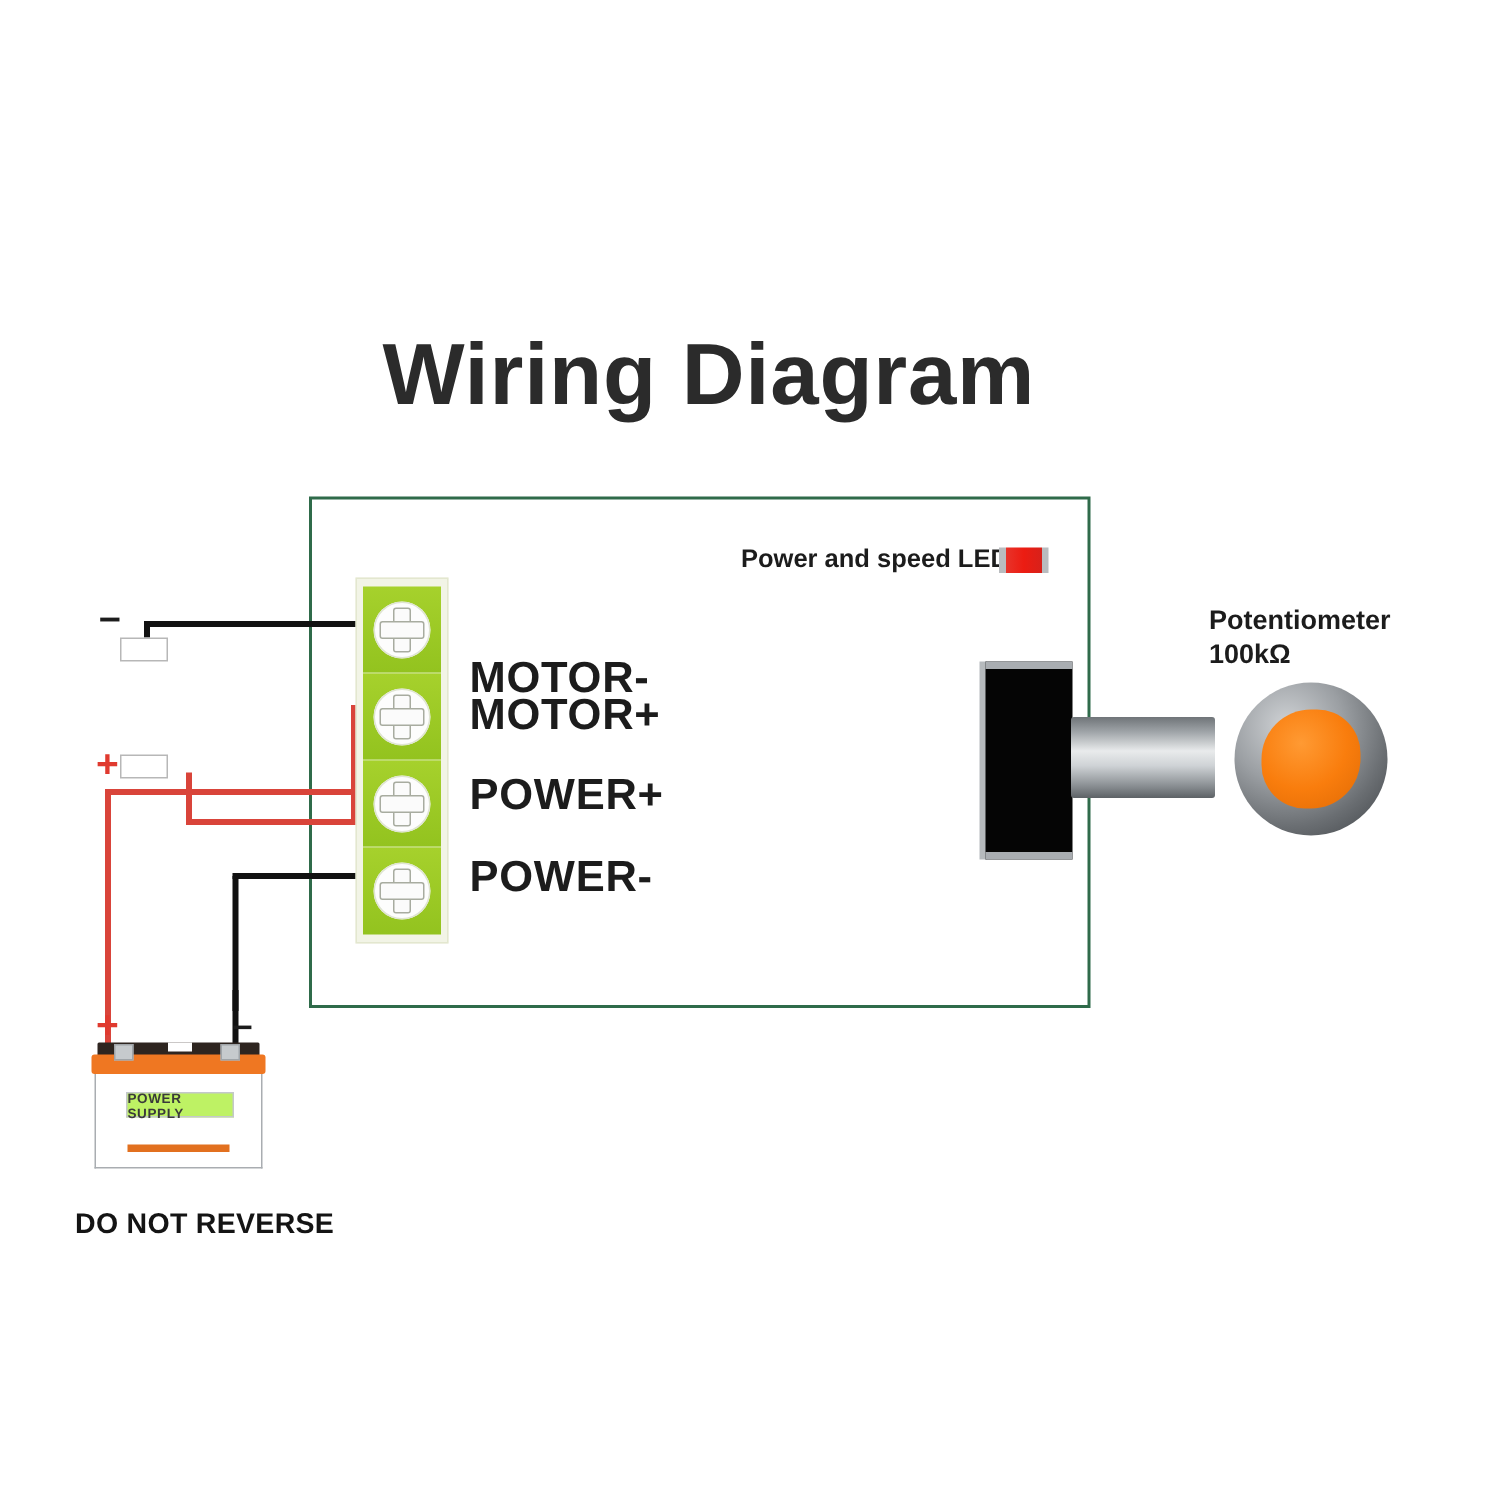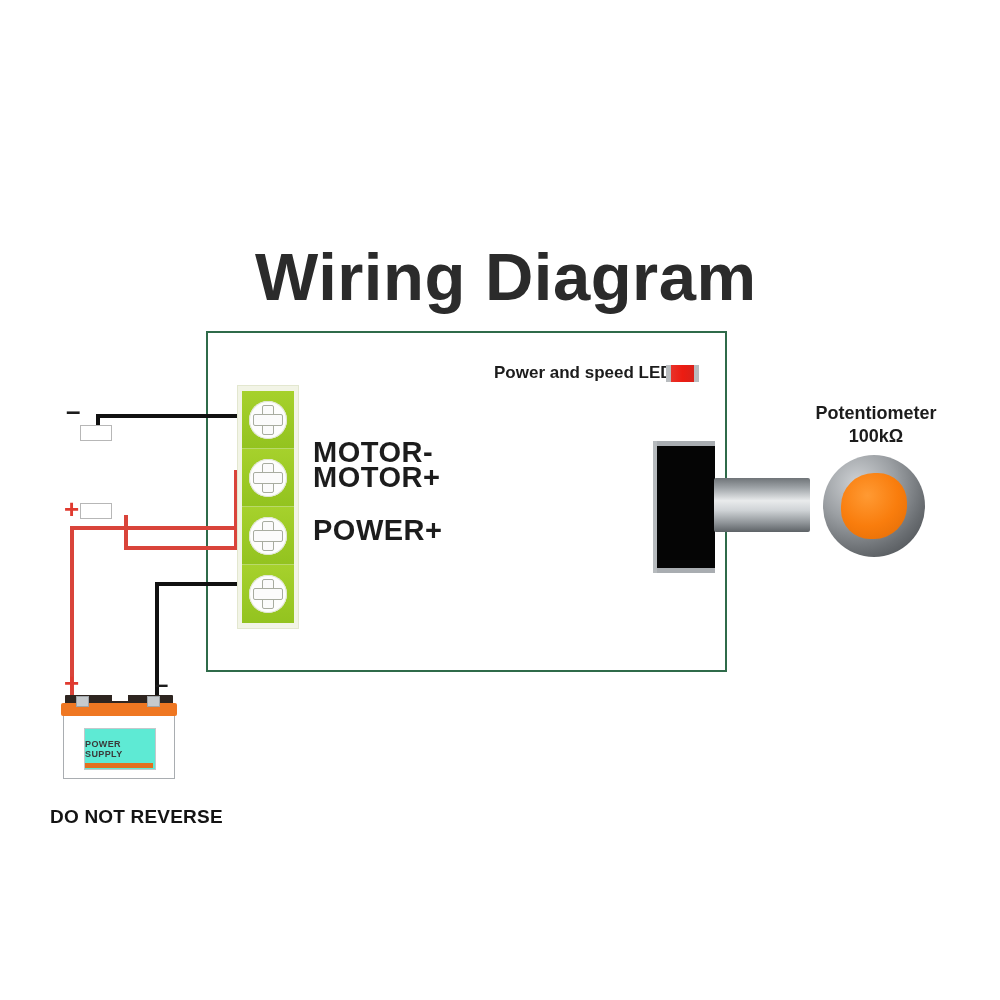--- a/index.html
+++ b/index.html
@@ -14,26 +14,25 @@
     background: #ffffff;
     overflow: hidden;
     font-family: "Liberation Sans", sans-serif;
   }
 
   
   #title {
     position: absolute;
     left: 255px;
     top: 216px;
-    font-size: 67px;
+    font-size: 58px;
     font-weight: bold;
     color: #2b2b2b;
     letter-spacing: 0.5px;
     white-space: nowrap;
-    margin-top: 22px;
   }
 
   
   #pcb-board {
     position: absolute;
     left: 206px;
     top: 331px;
     width: 521px;
     height: 341px;
     border: 2px solid #2f6b4a;
@@ -175,21 +174,20 @@
     width: 66px;
     height: 66px;
     border-radius: 50% 44% 50% 44%;
     background: radial-gradient(circle at 40% 34%, #ff9a33 0%, #f97d0d 52%, #e06a04 100%);
   }
   #pot-caption {
     position: absolute;
     left: 806px;
     top: 402px;
     width: 140px;
-    text-align: center;
     font-size: 18px;
     font-weight: bold;
     color: #1c1c1c;
     line-height: 1.28;
   }
 
   
   #motor-body {
     position: absolute;
     left: 62px;
@@ -290,23 +288,23 @@
     top: 0px;
     width: 16px;
     height: 6px;
     background: #ffffff;
   }
   #battery-plate-label {
     position: absolute;
     left: 21px;
     top: 33px;
     width: 72px;
-    height: 42px;
+    height: 17px;
     border: 1px solid #c4c8cb;
-    background: #5eead4;
+    background: #bef264;
     display: flex;
     align-items: center;
     justify-content: flex-end;
     box-sizing: border-box;
   }
   #battery-plate-text {
     font-size: 9px;
     font-weight: bold;
     color: #3a3a3a;
     letter-spacing: 0.4px;
@@ -402,20 +400,21 @@
       <div class="screw"></div>
     </div>
     <div class="terminal">
       <div class="screw"></div>
     </div>
   </div>
 
   <div class="term-label" id="label-motor-minus">MOTOR-</div>
   <div class="term-label" id="label-motor-plus">MOTOR+</div>
   <div class="term-label" id="label-power-plus">POWER+</div>
+  <div class="term-label" id="label-power-minus">POWER-</div>
 
   <div id="led-caption">Power and speed LED</div>
   <div id="led-indicator"></div>
 
   <div id="heatsink-body-edge"></div>
   <div id="heatsink"></div>
 
   <div id="pot-shaft"></div>
   <div id="pot-knob">
     <div id="pot-knob-inner"></div>

